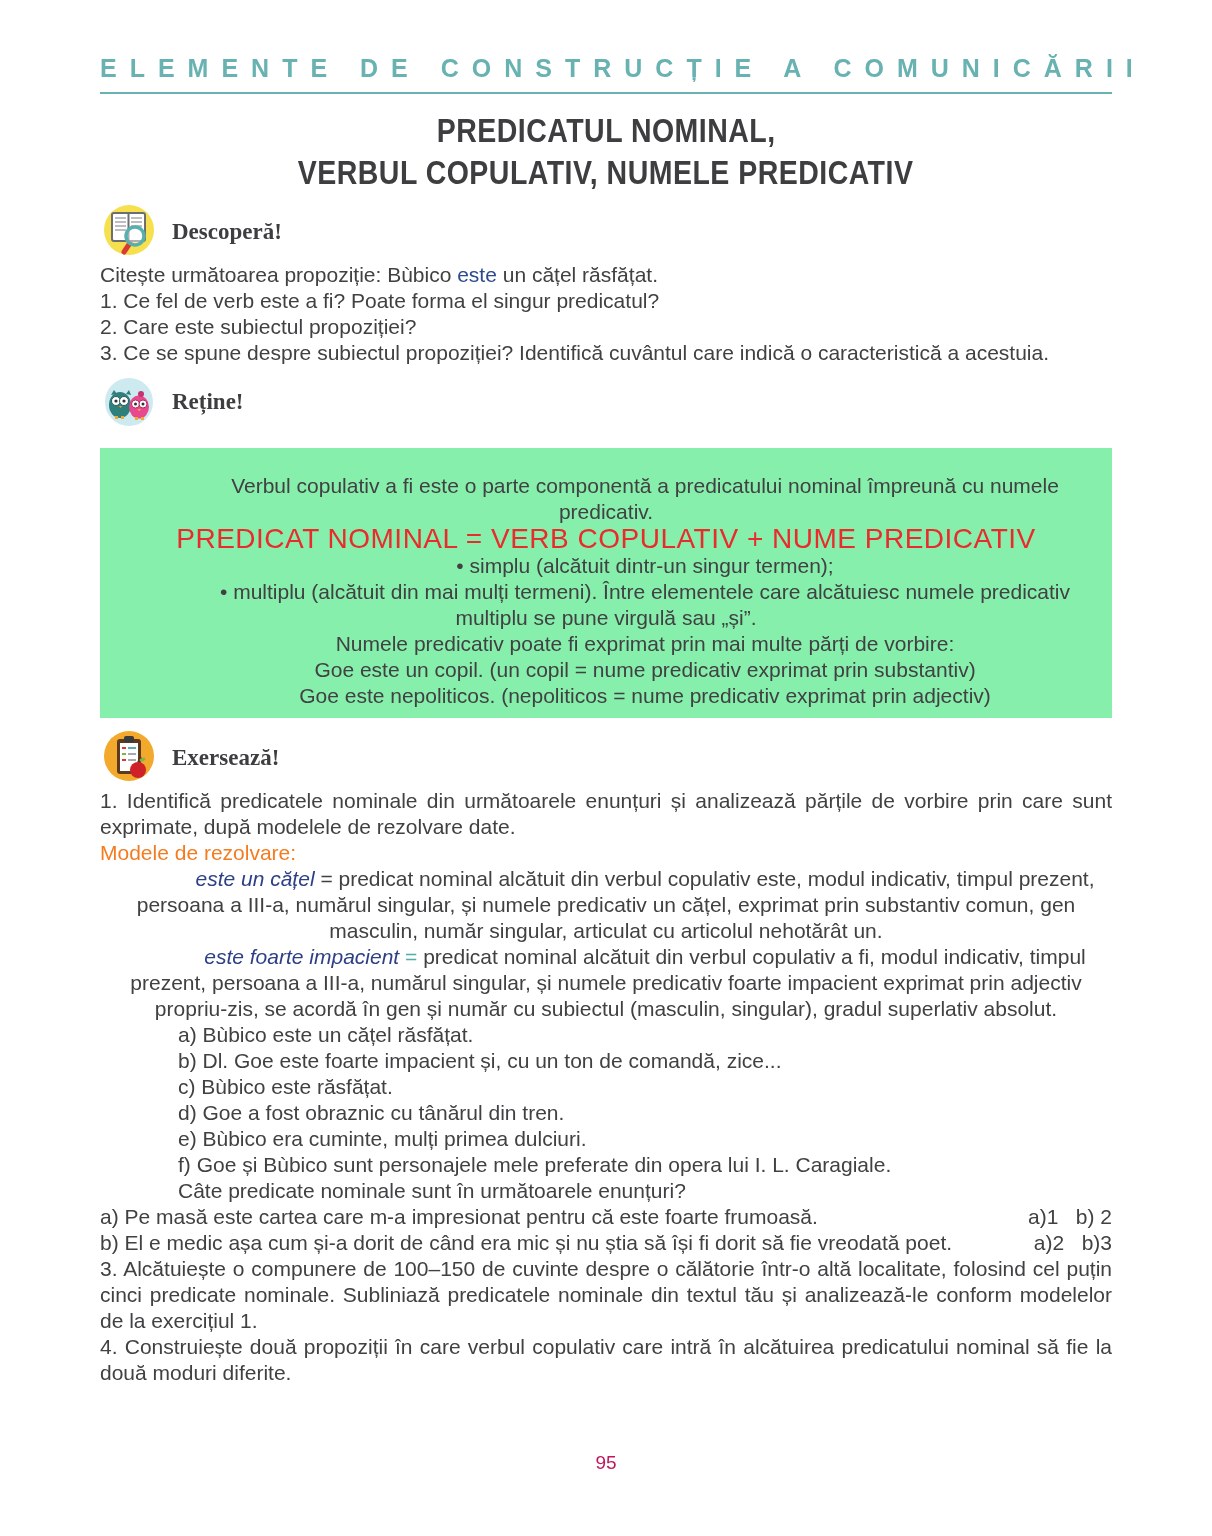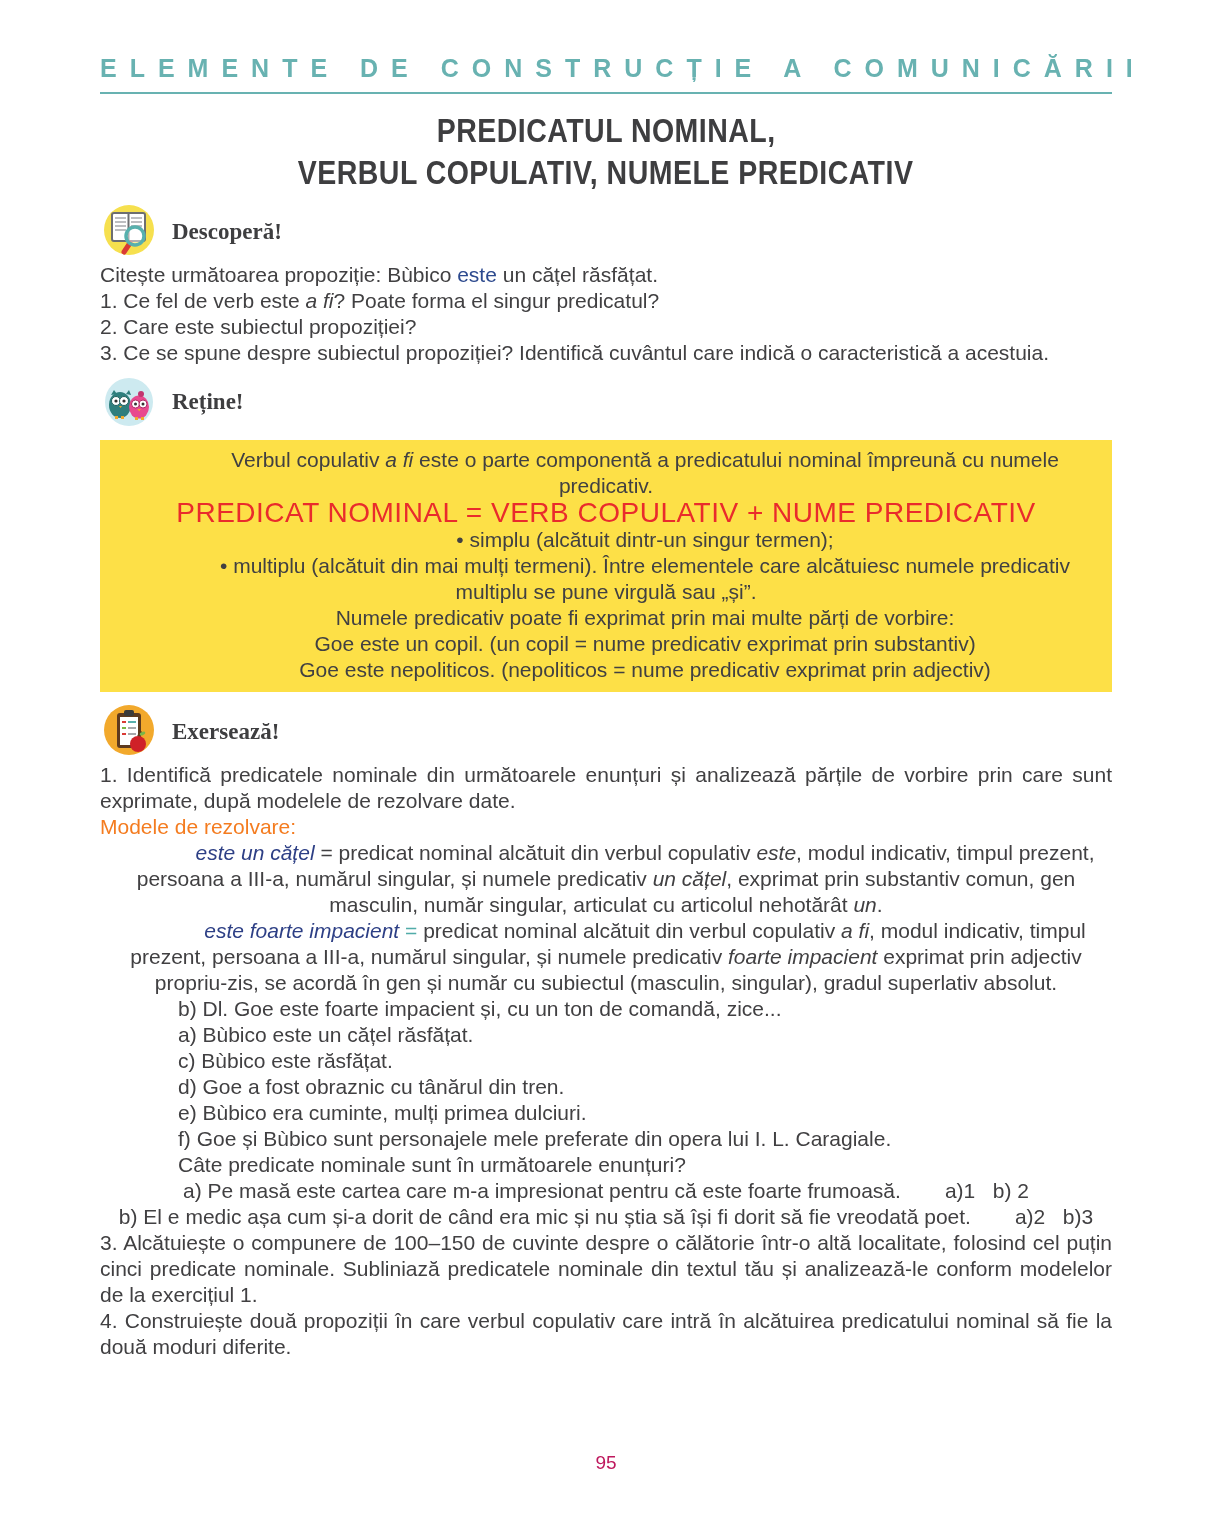--- a/index.html
+++ b/index.html
@@ -14,28 +14,28 @@
   }
   .rule{margin-top:9px;border-bottom:2px solid #68b2b1;}
   .title{margin-top:18px;text-align:center;color:#3e3e40;font-weight:700;line-height:37px;}
   .title .tl{display:inline-block;font-size:31px;transform:scale(0.92,1.1);letter-spacing:0.5px;white-space:nowrap;}
   .sect{display:flex;align-items:center;gap:14px;margin-top:6px;height:60px;}
   .sect .label{font-size:23px;font-weight:700;color:#3e3e40;font-family:Liberation Serif, serif;}
   p{margin:0;font-size:21px;line-height:26px;}
   .just{text-align:justify;}
   .ind{text-indent:78px;text-align:center;}
   .ml{margin-left:78px;}
-  .it{font-style:italic;}
+  .it{}
   .navy{color:#2d3f85;font-style:italic;}
   .blue{color:#2d4a8e;}
   .tealtx{color:#52aca9;}
-  .greenbox{background:#fde047;padding:7px 6px 9px 6px;margin-top:8px;}
+  .greenbox{background:#86efac;padding:25px 6px 9px 6px;margin-top:16px;}
   .formula{text-align:center;color:#e92b2c;font-size:28px;line-height:28px;letter-spacing:0.5px;}
   .orange{color:#f47c20;}
-  .qrow{display:flex;justify-content:center;align-items:baseline;gap:44px;}
+  .qrow{display:flex;justify-content:space-between;align-items:baseline;gap:44px;}
   .qrow .ans{white-space:pre;flex:none;}
   .pagenum{position:absolute;left:0;width:100%;top:1452px;text-align:center;color:#be185d;font-size:19px;}
   .icon{flex:none;}
 </style>
 </head>
 <body>
 
 <div class="content">
 
   <div class="header">ELEMENTE DE CONSTRUCȚIE A COMUNICĂRII</div>
@@ -130,22 +130,22 @@
     <span class="label">Exersează!</span>
   </div>
 
   <p class="just">1. Identifică predicatele nominale din următoarele enunțuri și analizează părțile de vorbire prin care sunt exprimate, după modelele de rezolvare date.</p>
   <p class="orange">Modele de rezolvare:</p>
 
   <p class="just ind"><span class="navy">este un cățel</span><span> = </span><span>predicat nominal alcătuit din verbul copulativ </span><span class="it">este</span><span>, modul indicativ, timpul prezent, persoana a III-a, numărul singular, și numele predicativ </span><span class="it">un cățel</span><span>, exprimat prin  substantiv comun, gen masculin, număr singular, articulat cu articolul nehotărât </span><span class="it">un</span><span>.</span></p>
 
   <p class="just ind"><span class="navy">este foarte impacient</span><span class="tealtx"> = </span><span>predicat nominal alcătuit din verbul copulativ </span><span class="it">a fi</span><span>, modul indicativ, timpul prezent, persoana a III-a, numărul singular, și numele predicativ </span><span class="it">foarte impacient</span><span> exprimat prin adjectiv propriu-zis, se acordă în gen și număr cu subiectul (masculin, singular), gradul superlativ absolut.</span></p>
 
+  <p class="ml">a) Bùbico este un cățel răsfățat.</p>
   <p class="ml">b) Dl. Goe este foarte impacient și, cu un ton de comandă, zice...</p>
-  <p class="ml">a) Bùbico este un cățel răsfățat.</p>
   <p class="ml">c) Bùbico este răsfățat.</p>
   <p class="ml">d) Goe a fost obraznic cu tânărul din tren.</p>
   <p class="ml">e) Bùbico era cuminte, mulți primea dulciuri.</p>
   <p class="ml">f) Goe și Bùbico sunt personajele mele preferate din opera lui I. L. Caragiale.</p>
 
   <p class="ml">Câte predicate nominale sunt în următoarele enunțuri?</p>
 
   <div class="qrow">
     <p>a) Pe masă este cartea care m-a impresionat pentru că este foarte frumoasă.</p>
     <p class="ans">a)1   b) 2</p>

